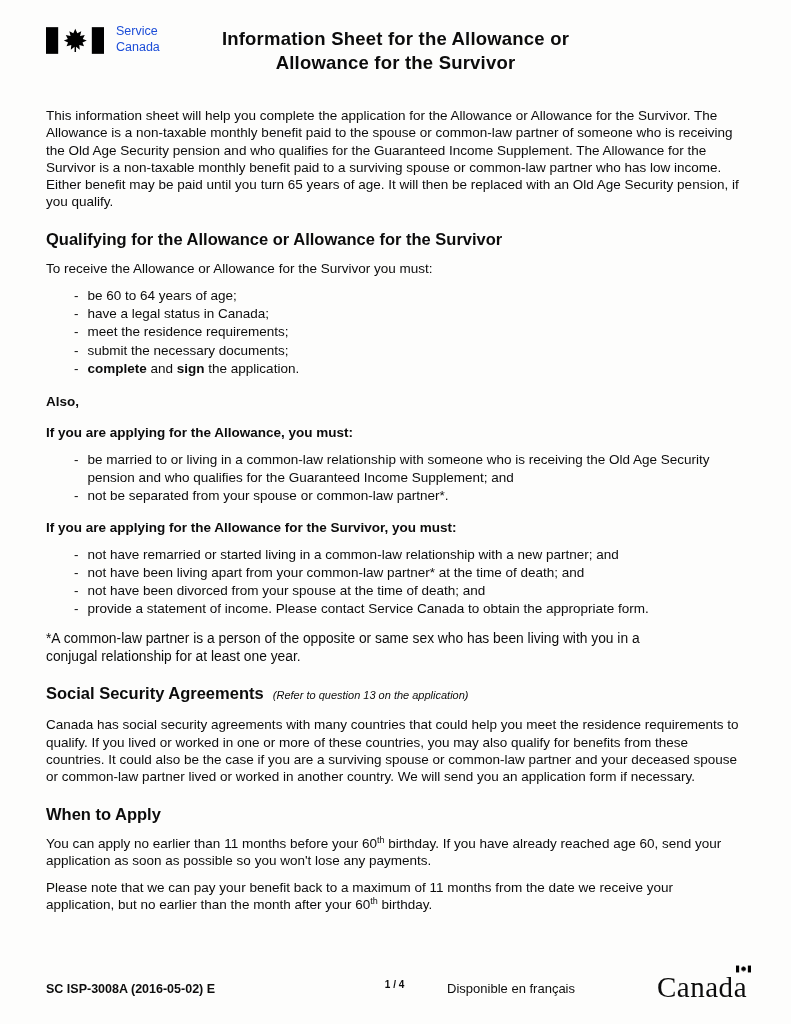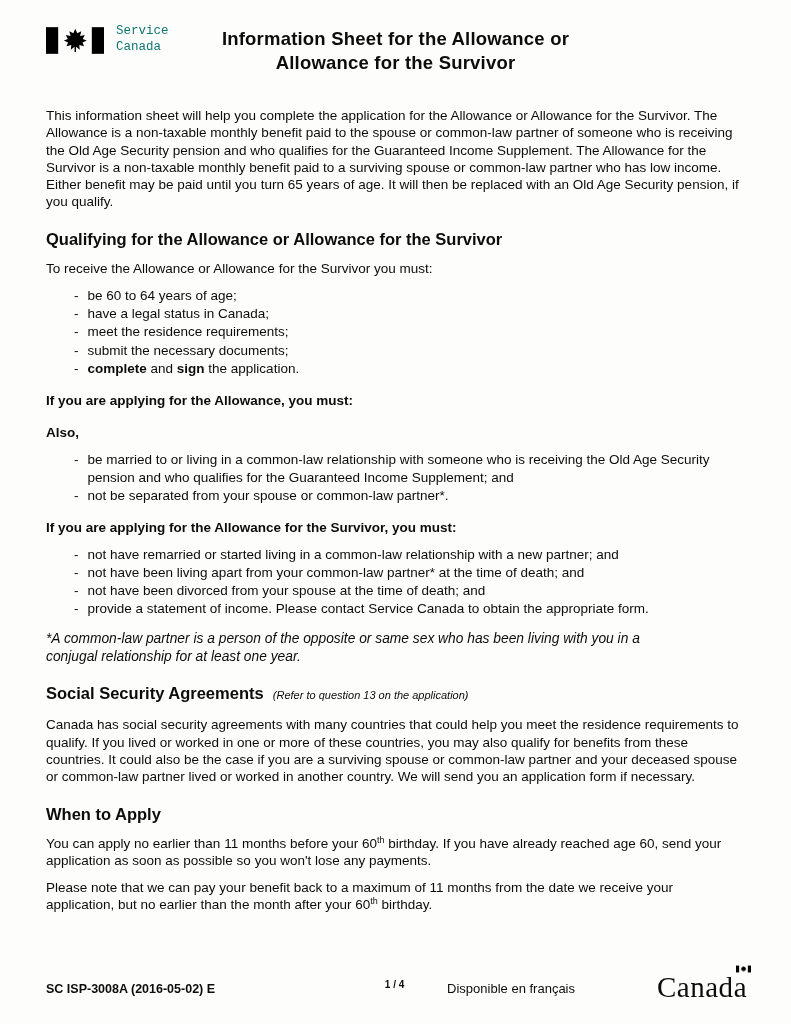--- a/index.html
+++ b/index.html
@@ -18,21 +18,21 @@
   
   .gov-logo {
     position: absolute;
     top: 24px;
     left: 46px;
     display: flex;
     align-items: flex-start;
     gap: 12px;
   }
   .flag-svg { width: 58px; height: 27px; display: block; margin-top: 3px; }
-  .logo-text { font-size: 12.5px; line-height: 15.5px; color: #0f766e; font-family: Liberation Mono, monospace; }
+  .logo-text { font-size: 12.5px; line-height: 15.5px; color: #1d4ed8; }
   .logo-text span { display: block; }
 
   .doc-title {
     margin: 0;
     padding-top: 27px;
     text-align: center;
     font-size: 18.5px;
     font-weight: bold;
     line-height: 24px;
     letter-spacing: 0.2px;
@@ -70,21 +70,20 @@
   ul.dash-list li {
     display: flex;
     gap: 9px;
     font-size: 13.5px;
     line-height: 18.2px;
   }
   ul.dash-list .dash { flex: 0 0 auto; }
   ul.dash-list .bt { flex: 1 1 auto; }
 
   .footnote {
-    font-style: italic;
     font-size: 13.8px;
     line-height: 17.5px;
     margin: 12px 0 0 0;
     max-width: 640px;
   }
   b.inline-bold { font-weight: bold; }
   sup { font-size: 9px; line-height: 0; }
 
   
   .footer {
@@ -179,23 +178,23 @@
       <li>
           <span class="dash">-</span>
           <span class="bt">submit the necessary documents;</span>
         </li>
       <li>
           <span class="dash">-</span>
           <span class="bt"><b class="inline-bold">complete</b><span> and </span><b class="inline-bold">sign</b><span> the application.</span></span>
         </li>
     </ul>
 
+    <p class="sub-heading also">Also,</p>
+
     <p class="sub-heading">If you are applying for the Allowance, you must:</p>
-
-    <p class="sub-heading also">Also,</p>
     <ul class="dash-list">
       <li>
           <span class="dash">-</span>
           <span class="bt">be married to or living in a common-law relationship with someone who is receiving the Old Age Security pension and who qualifies for the Guaranteed Income Supplement; and</span>
         </li>
       <li>
           <span class="dash">-</span>
           <span class="bt">not be separated from your spouse or common-law partner*.</span>
         </li>
     </ul>

